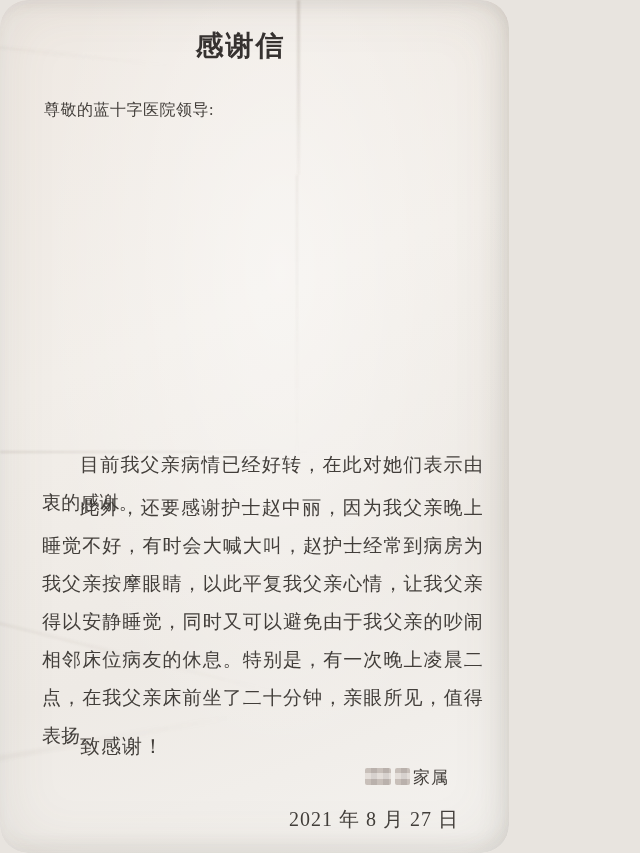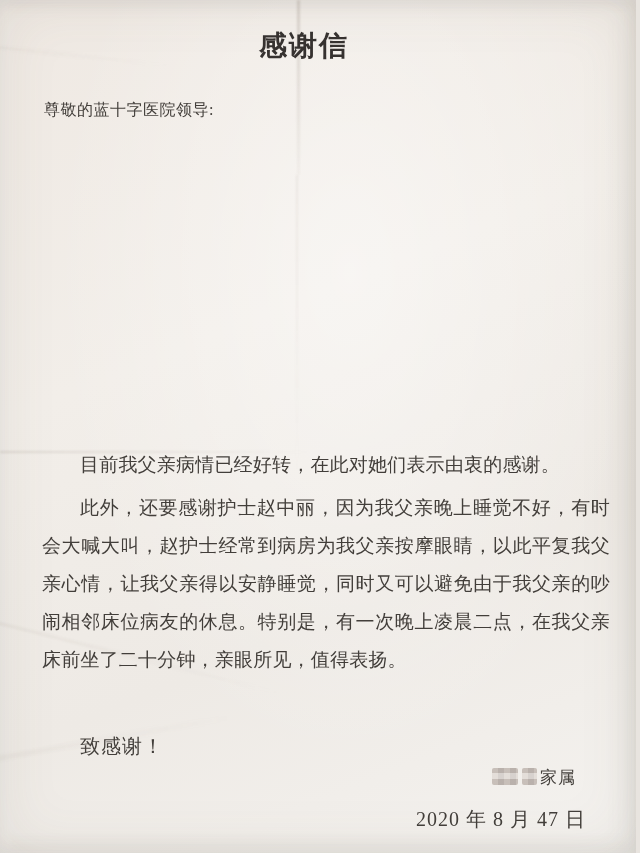--- a/index.html
+++ b/index.html
@@ -2,30 +2,31 @@
 <html><head>
 <meta charset="utf-8">
 <style>
   html,body{margin:0;padding:0;}
   body{
     width:640px;height:853px;overflow:hidden;
     font-family:"Liberation Serif","DejaVu Serif",serif;
     background:#e8e4df;
   }
   .photo{
-    position:relative;width:636px;height:853px;overflow:hidden;
+    position:relative;width:509px;height:853px;overflow:hidden;
     background:
       radial-gradient(ellipse at 55% 32%, rgba(255,255,255,.45) 0%, rgba(255,255,255,0) 60%),
       linear-gradient(158deg,#efe9e3 0%,#f2eee9 38%,#eeeae5 68%,#f4f2ef 100%);
     box-shadow:
       inset 0 0 60px rgba(95,85,72,.10),
       inset -10px 0 22px rgba(95,85,72,.08),
       inset 6px 0 14px rgba(255,255,255,.35),
       inset 0 -8px 16px rgba(95,85,72,.06),
       inset 0 6px 10px rgba(95,85,72,.05);
+    border-radius: 28px;
   }
   
   .crease{position:absolute;pointer-events:none;}
   .crease-v-top{left:297px;top:0;width:3px;height:175px;
     background:linear-gradient(to bottom,rgba(145,132,120,.28),rgba(145,132,120,.05));
     filter:blur(1px);}
   .crease-v-mid{left:296px;top:175px;width:2px;height:300px;
     background:linear-gradient(to bottom,rgba(145,132,120,.10),rgba(145,132,120,0));
     filter:blur(1px);}
   .crease-h{left:0;top:451px;width:310px;height:2px;
@@ -110,16 +111,16 @@
 
 
     <p class="para p4">此外，还要感谢护士赵中丽，因为我父亲晚上睡觉不好，有时会大喊大叫，赵护士经常到病房为我父亲按摩眼睛，以此平复我父亲心情，让我父亲得以安静睡觉，同时又可以避免由于我父亲的吵闹相邻床位病友的休息。特别是，有一次晚上凌晨二点，在我父亲床前坐了二十分钟，亲眼所见，值得表扬。</p>
 
     <p class="para p3">目前我父亲病情已经好转，在此对她们表示由衷的感谢。</p>
 
     <div class="closing">致感谢！</div>
 
     <div class="signature"><span class="censor c-sig c-sig-a"></span><span class="censor c-sig c-sig-b"></span><span>家属</span></div>
 
-    <div class="date">2020 年 8 月 47 日</div>
+    <div class="date">2021 年 8 月 27 日</div>
 
   </div>
 </div>
 
 </body></html>

